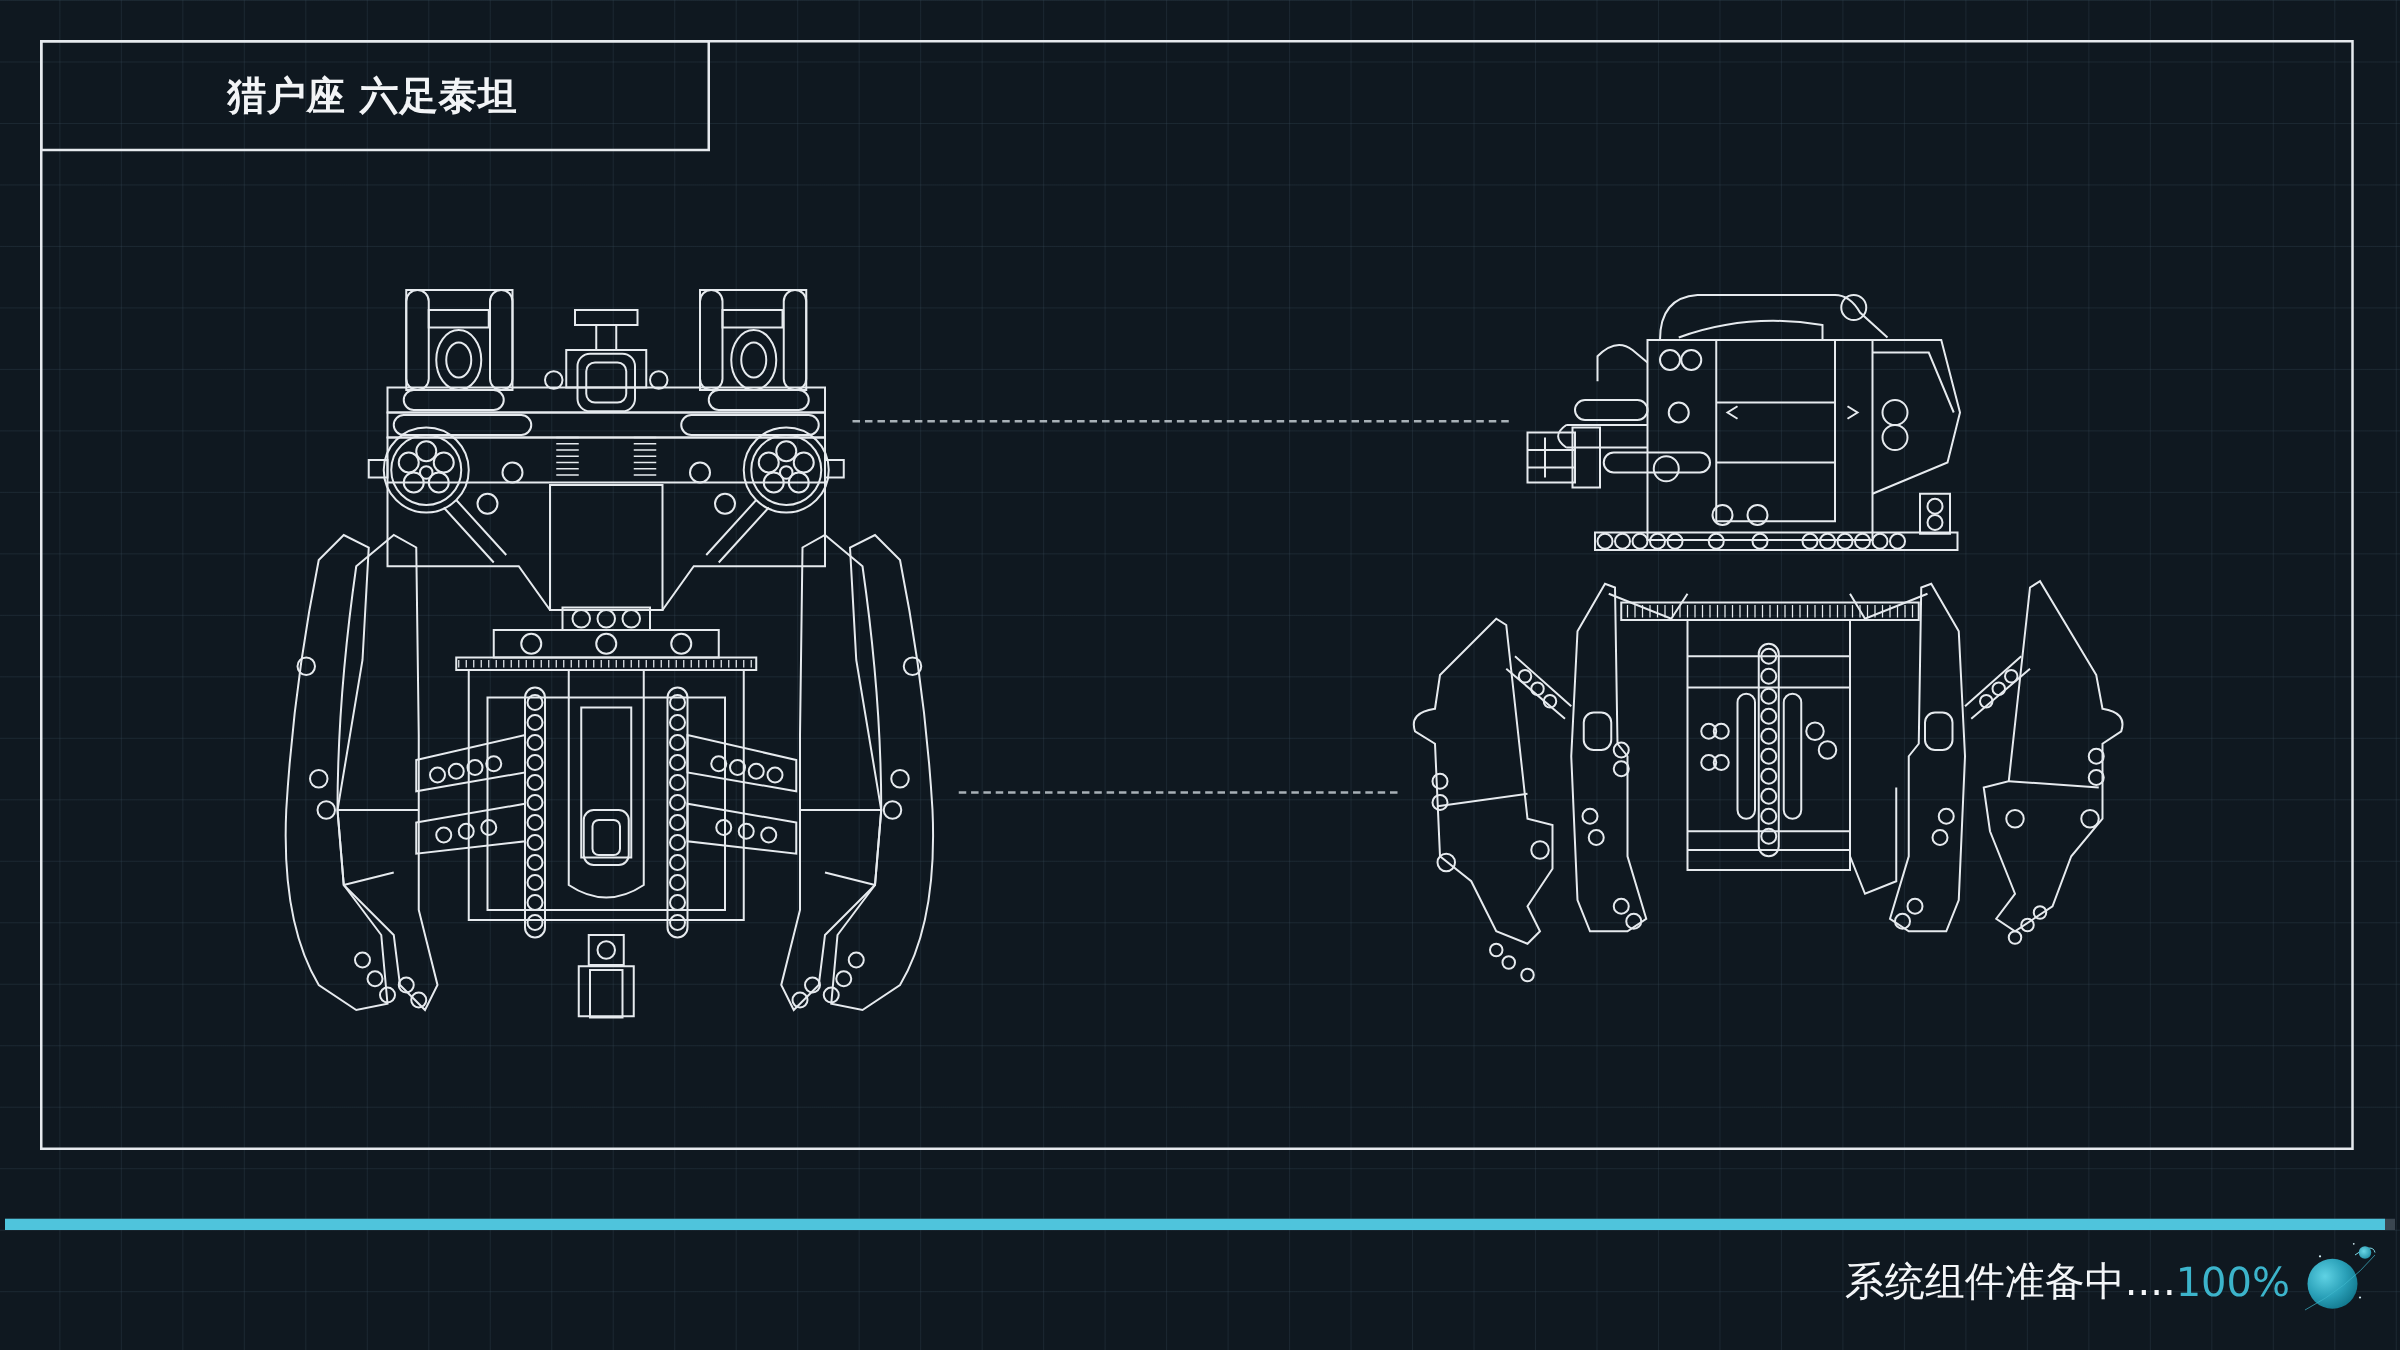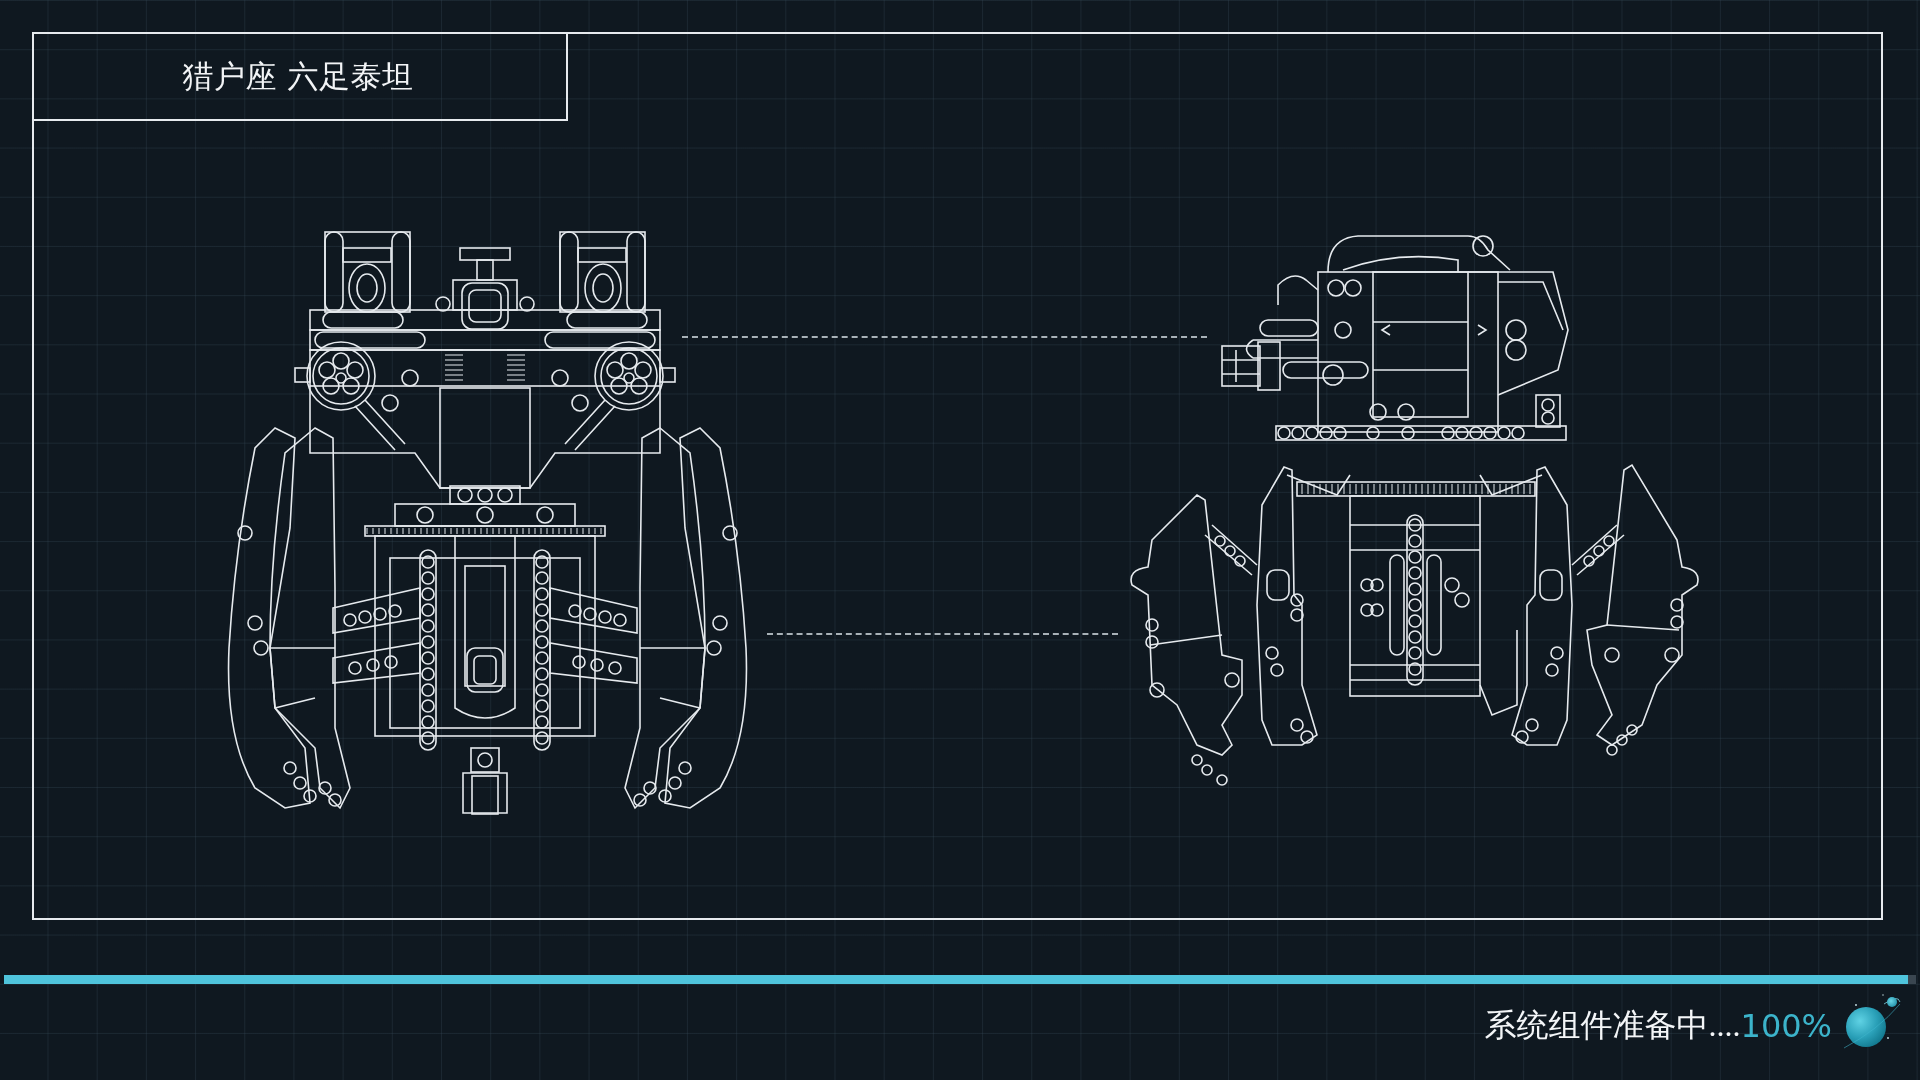--- a/index.html
+++ b/index.html
@@ -13,42 +13,42 @@
     background-position:-1.7px 0px;
     font-family:"DejaVu Sans","Liberation Sans",sans-serif;
   }
   .frame {
     position:absolute; left:32px; top:32px; width:1851px; height:888px;
     border:2.5px solid #e6eaee; box-sizing:border-box;
   }
   .title-box {
     position:absolute; left:32px; top:32px; width:536px; height:89px;
     border:2.5px solid #e6eaee; box-sizing:border-box;
-    display:flex; align-items:center; justify-content:center;
+    display:flex; align-items:center; justify-content:center;font-weight:bold;
   }
   .title-text {
     color:#f2f4f6; font-size:31px; letter-spacing:0.5px; white-space:nowrap;
     margin-left:-4px;
   }
   .dash {
     position:absolute; height:0; border-top:2px dashed rgba(220,228,234,0.75);
   }
   .art { position:absolute; }
   .art svg { display:block; }
   .progress-track {
     position:absolute; left:4px; top:975px; width:1912px; height:9px; background:#3a4650;
   }
   .progress-fill {
     position:absolute; left:0; top:0; height:100%; background:#4fc4dc;
   }
   .status {
     position:absolute; right:88px; top:1003px; height:46px;
     display:flex; align-items:center; white-space:nowrap;
   }
-  .status-text { color:#f4f6f8; font-size:32px;font-family:Liberation Serif, serif; }
+  .status-text { color:#f4f6f8; font-size:32px; }
   .status-pct { color:#3cb4cb; font-size:32px; }
   .planet { position:absolute; left:1838px; top:990px; width:66px; height:66px; }
 </style>
 </head>
 <body>
 
 <div class="frame"></div>
 
 <div class="title-box">
   <span class="title-text">猎户座 六足泰坦</span>

